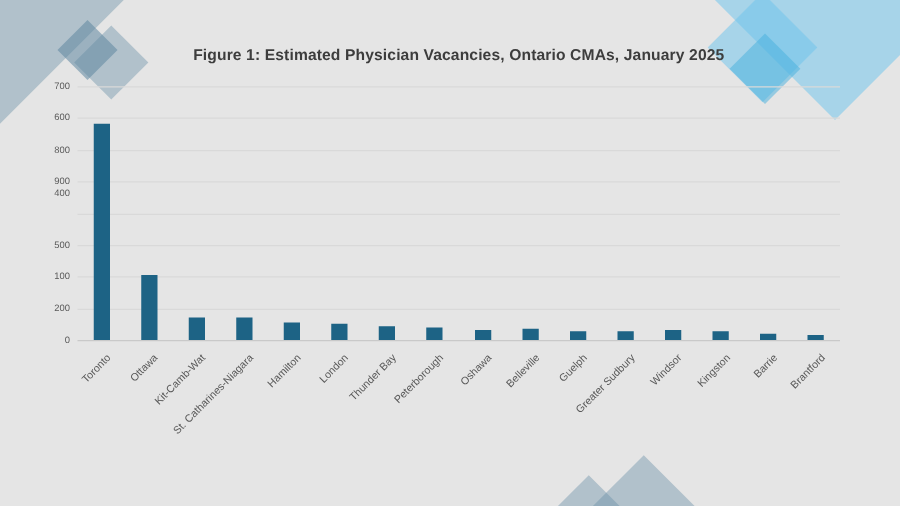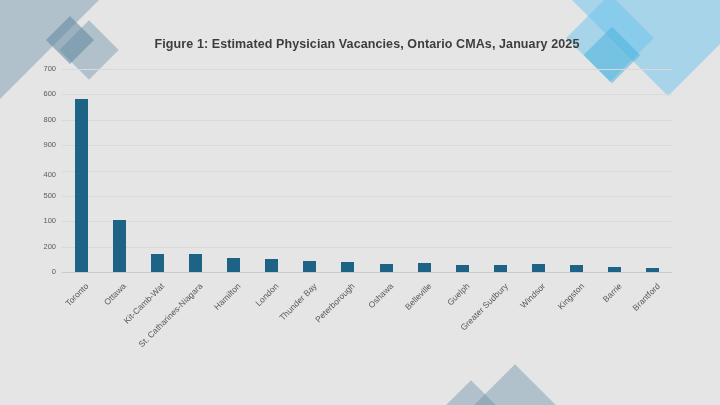--- a/index.html
+++ b/index.html
@@ -53,21 +53,21 @@
 
   <div class="deco" style="left: 452px; top: 388px; width: 38px; height: 38px; background: rgba(104, 143, 166, 0.42);"></div>
   <div class="deco" style="left: 484px; top: 377px; width: 62px; height: 62px; background: rgba(104, 143, 166, 0.42);"></div>
 
   <div class="chart-title">Figure 1: Estimated Physician Vacancies, Ontario CMAs, January 2025</div>
   <div class="y-axis-labels">
       <div class="ytick" style="top: 199px; color: rgb(89, 89, 89);">0</div>
       <div class="ytick" style="top: 173.625px; color: rgb(89, 89, 89);">200</div>
       <div class="ytick" style="top: 148.25px; color: rgb(89, 89, 89);">100</div>
       <div class="ytick" style="top: 122.875px; color: rgb(89, 89, 89);">500</div>
-      <div class="ytick" style="top: 102px; color: rgb(89, 89, 89);">400</div>
+      <div class="ytick" style="top: 82px; color: rgb(89, 89, 89);">400</div>
       <div class="ytick" style="top: 72.125px; color: rgb(89, 89, 89);">900</div>
       <div class="ytick" style="top: 46.75px; color: rgb(89, 89, 89);">800</div>
       <div class="ytick" style="top: 21.375px; color: rgb(89, 89, 89);">600</div>
       <div class="ytick" style="top: -4px; color: rgb(89, 89, 89);">700</div>
     </div>
   <div class="plot-area">
       <div class="gridline" style="top: 177.625px; background: rgb(217, 217, 217);"></div>
       <div class="gridline" style="top: 152.25px; background: rgb(217, 217, 217);"></div>
       <div class="gridline" style="top: 126.875px; background: rgb(217, 217, 217);"></div>
       <div class="gridline" style="top: 101.5px; background: rgb(217, 217, 217);"></div>

